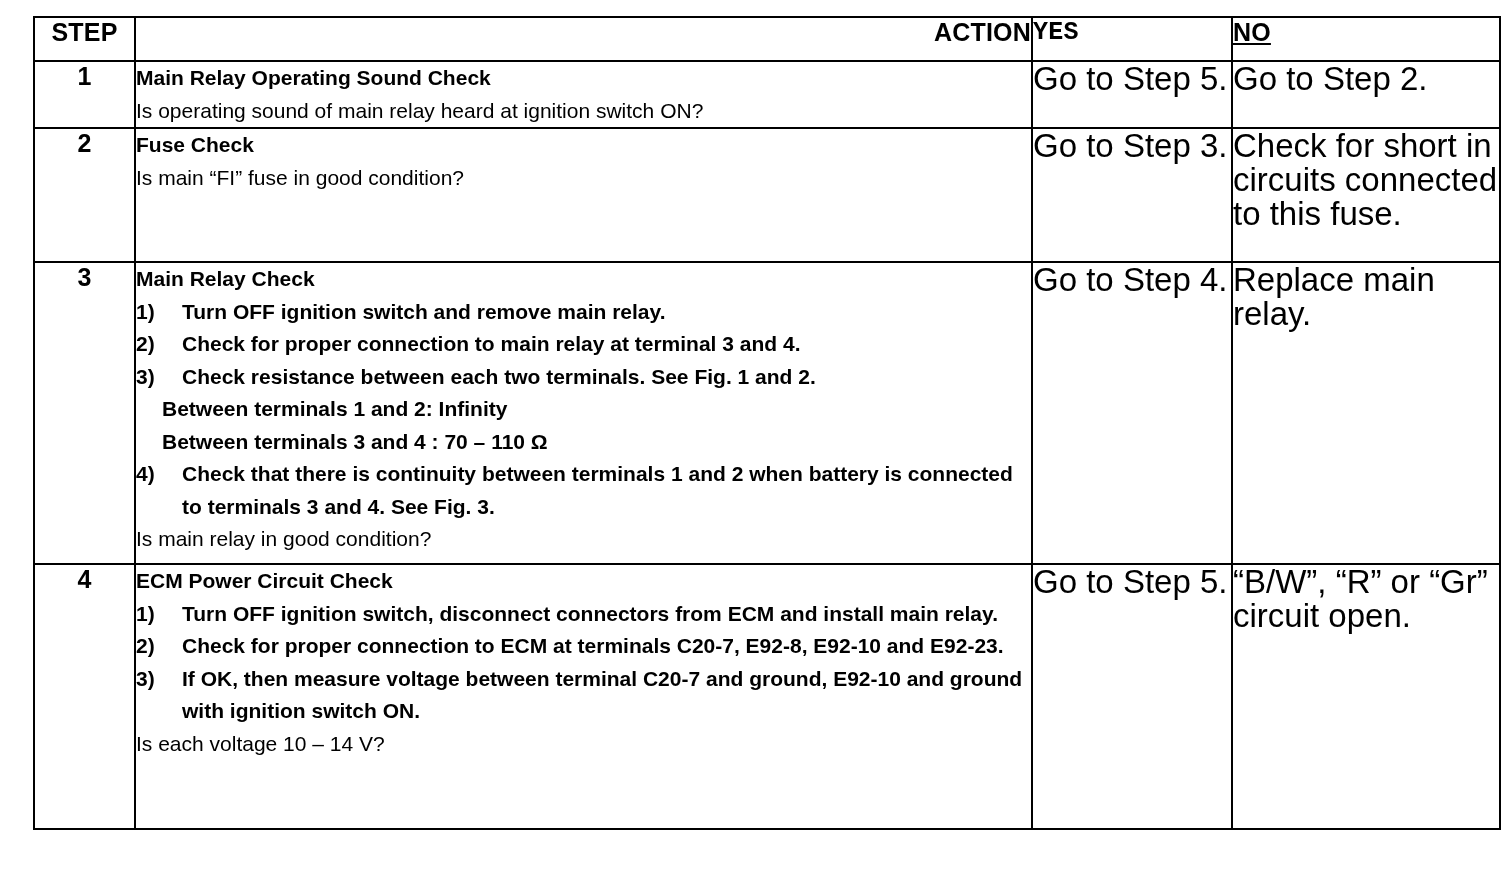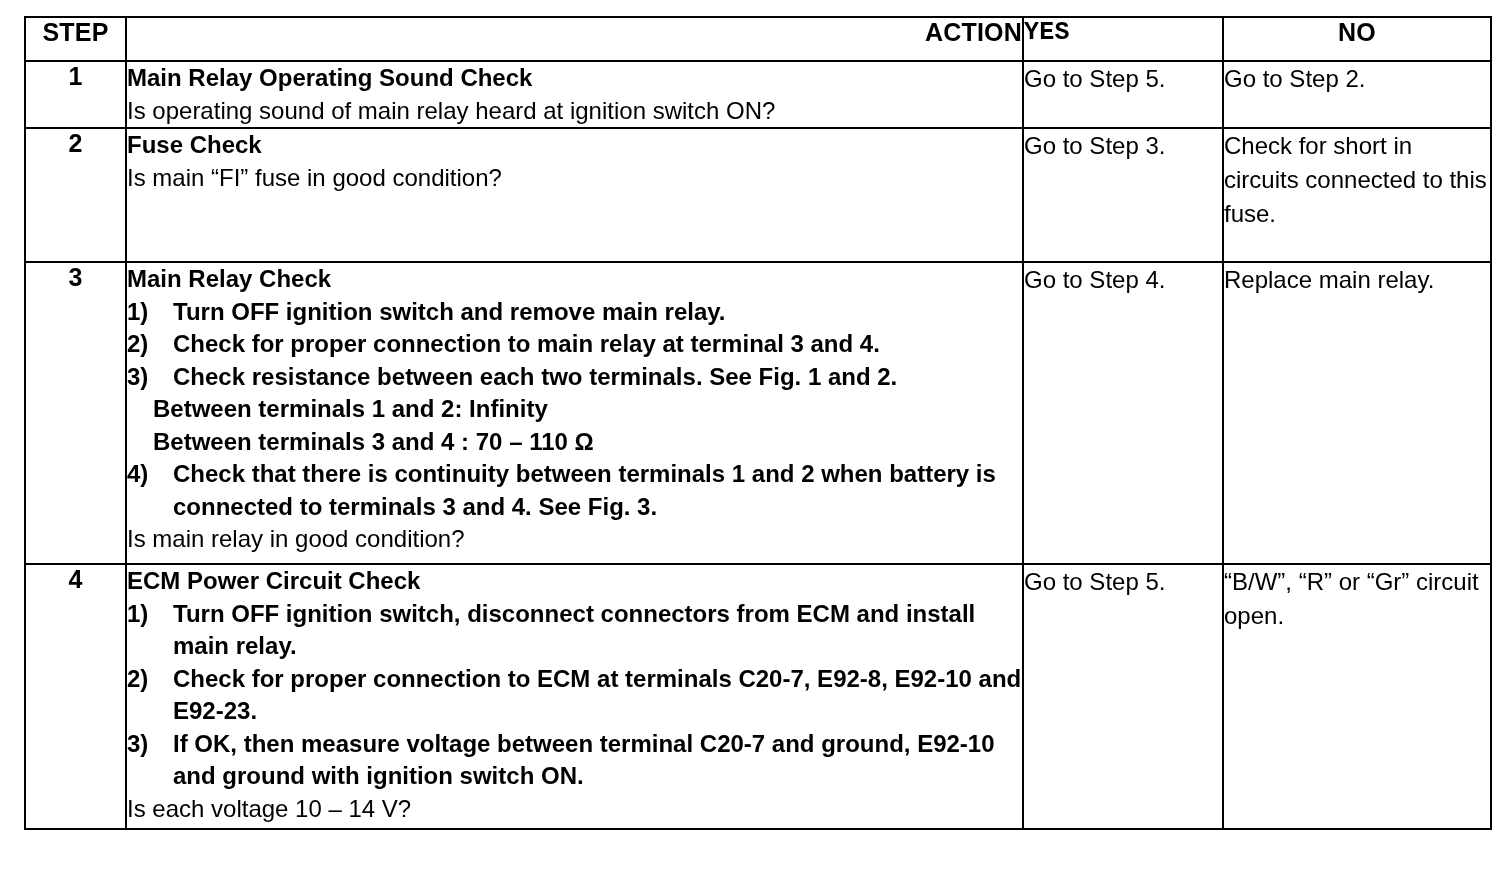--- a/index.html
+++ b/index.html
@@ -12,20 +12,21 @@
     height: 876px;
     font-family: "Liberation Sans", sans-serif;
     color: #000000;
     overflow: hidden;
   }
   .page {
     position: relative;
     width: 1432px;
     height: 876px;
     background: #ffffff;
+    margin-left: 9px;
   }
   table.flowchart {
     position: absolute;
     left: 24px;
     top: 16px;
     width: 1466px;
     border-collapse: collapse;
     table-layout: fixed;
     background: #ffffff;
   }
@@ -56,42 +57,43 @@
   th.h-action {
     text-align: right;
     font-weight: normal;
   }
   th.h-yes {
     text-align: left;
     font-weight: normal;
     font-family: Liberation Mono, monospace;
   }
   th.h-no {
-    text-align: center;
+    text-align: left;
     font-weight: normal;
     padding-left: 14px;
+    text-decoration: underline;
   }
 
   
   td.step-cell {
     text-align: center;
     font-size: 25px;
     font-weight: bold;
     padding-top: 10px;
   }
   td.action-cell {
     padding: 9px 10px 12px 16px;
-    font-size: 24px;
+    font-size: 21px;
     font-weight: bold;
     line-height: 32.5px;
   }
   td.yes-cell,
   td.no-cell {
     padding: 9px 8px 12px 14px;
-    font-size: 24px;
+    font-size: 33px;
     font-weight: normal;
     line-height: 34px;
   }
   .action-title {
     font-weight: bold;
     white-space: pre;
   }
   .action-line {
     white-space: pre;
     font-weight: normal;

